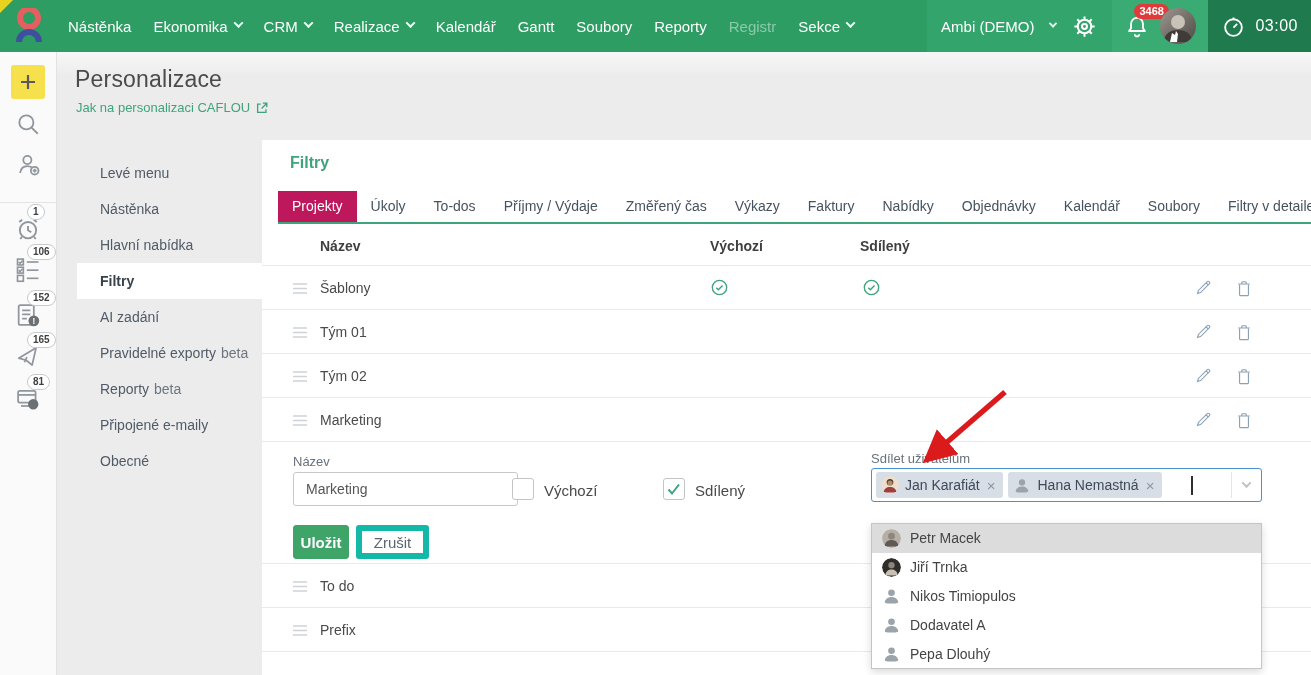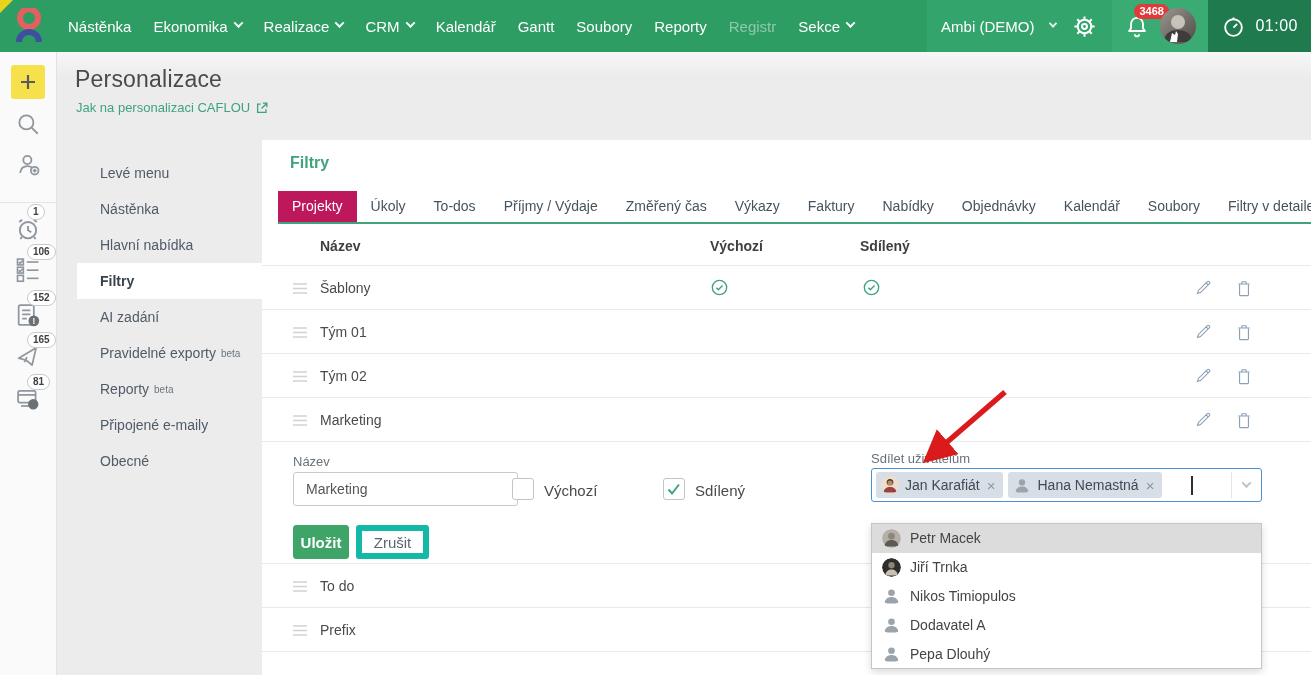--- a/index.html
+++ b/index.html
@@ -51,21 +51,21 @@
   .page-title{position:absolute;left:18px;top:14px;margin:0;font-size:23px;font-weight:normal;
               color:#4a4a4a;letter-spacing:.2px;}
   .help-link{position:absolute;left:19px;top:48px;font-size:13px;color:#3fa37c;text-decoration:none;
              display:flex;align-items:center;gap:5px;cursor:pointer;}
 
   
   .settings-menu{position:absolute;left:20px;top:103px;width:185px;}
   .sm-item{height:36px;display:flex;align-items:center;padding-left:23px;font-size:14px;
            color:#50holder5b67;color:#505b67;cursor:pointer;white-space:nowrap;}
   .sm-item.active{background:#fff;font-weight:bold;color:#38424c;}
-  .sm-beta{font-size:10px;margin-left:5px;color:#6b7680;}
+  .sm-beta{font-size:14px;margin-left:5px;color:#6b7680;}
 
   
   .panel{position:absolute;left:205px;top:88px;width:1049px;height:535px;background:#fff;overflow:hidden;}
   .panel-heading{margin:14px 0 0 28px;font-size:16px;color:#3fa37c;font-weight:bold;}
   .tabs{margin:19px 0 0 16px;display:flex;white-space:nowrap;border-bottom:2px solid #3fa37c;
         overflow:hidden;}
   .tab{padding:0 14px;line-height:31px;font-size:14px;color:#46535f;cursor:pointer;}
   .tab.active{background:#be185d;color:#fff;}
 
   .thead{position:relative;height:42px;border-bottom:1px solid #e9e9e9;font-weight:bold;color:#3f3f3f;font-size:14px;}
@@ -141,25 +141,25 @@
     </div>
     <nav class="topnav">
       <div class="nav-item">
           <span>Nástěnka</span>
         </div>
       <div class="nav-item">
           <span>Ekonomika</span>
           <span class="chev"></span>
         </div>
       <div class="nav-item">
+          <span>CRM</span>
+          <span class="chev"></span>
+        </div>
+      <div class="nav-item">
           <span>Realizace</span>
-          <span class="chev"></span>
-        </div>
-      <div class="nav-item">
-          <span>CRM</span>
           <span class="chev"></span>
         </div>
       <div class="nav-item">
           <span>Kalendář</span>
         </div>
       <div class="nav-item">
           <span>Gantt</span>
         </div>
       <div class="nav-item">
           <span>Soubory</span>
@@ -208,21 +208,21 @@
           </svg>
         </div>
       </div>
       <div class="seg timerseg">
         <svg width="25" height="25" viewBox="0 0 24 24">
           <g stroke="#ffffff" stroke-width="1.8" fill="none">
             <circle cx="12" cy="13" r="8"></circle>
             <path d="M12 13l3.5-3.5 M12 5V3.4"></path>
           </g>
         </svg>
-        <span class="timer-text">01:00</span>
+        <span class="timer-text">03:00</span>
       </div>
     </div>
   </header>
 
   <aside class="sidebar">
     <div class="sb-btn sb-plus" style="top:13px">
       <svg width="20" height="20" viewBox="0 0 20 20">
         <path d="M10 3v14M3 10h14" stroke="#5a5a5a" stroke-width="2.2" fill="none"></path>
       </svg>
     </div>

